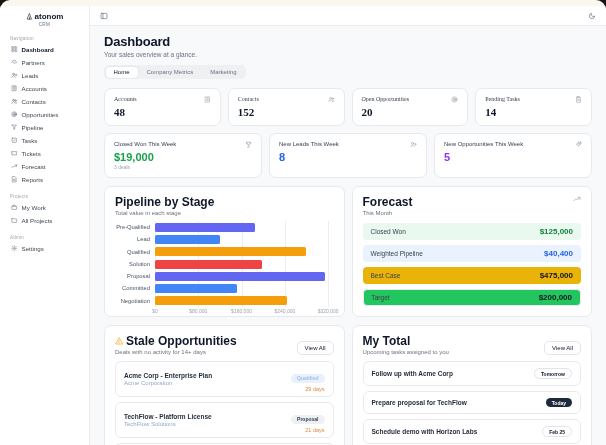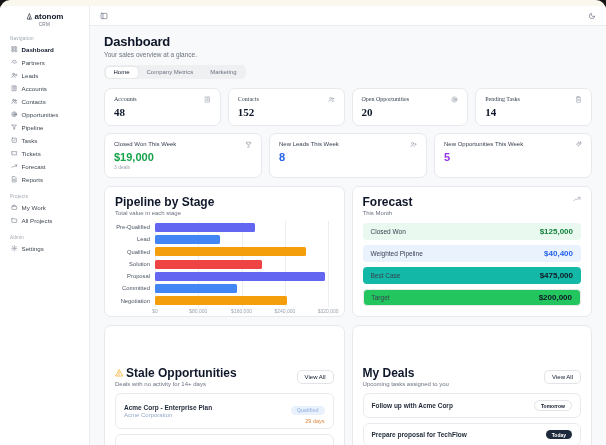--- a/index.html
+++ b/index.html
@@ -67,21 +67,21 @@
   .forecast-head svg { width:8px; height:8px; color:#9ca3af; }
   .forecast-rows { margin-top:7px; }
   .f-row { height:17px; border-radius:4px; margin-bottom:5px; display:flex; align-items:center;
     justify-content:space-between; padding:0 8px; }
   .f-row.bordered { border:1px solid #e7e9ec; }
   .f-label { font-size:6.5px; color:#374151; font-weight:500; }
   .f-value { font-size:8px; font-weight:700; color:#0f172a; }
 
   .bottom-grid { display:grid; grid-template-columns:1fr 1fr; gap:7px; margin-top:8px; }
   .list-card { padding:8px 10px; height:155px; overflow:hidden; }
-  .list-head { display:flex; justify-content:space-between; align-items:center;margin-top:32px; }
+  .list-head { display:flex; justify-content:space-between; align-items:flex-end; }
   .title-row { display:flex; align-items:center; gap:3px; }
   .title-row svg.warn { width:8px; height:8px; color:#f59e0b; }
   .view-all { font-size:6px; font-weight:500; color:#0f172a; background:#fff; border:1px solid #e2e4e8;
     border-radius:5px; padding:3px 7px; cursor:pointer; }
   .list-items { margin-top:6px; }
   .l-item { border:1px solid #e9eaee; border-radius:6px; padding:4px 8px; margin-bottom:5px;
     display:flex; justify-content:space-between; align-items:center; background:#fff; cursor:pointer; }
   .l-name { font-size:6.5px; font-weight:600; color:#1f2937; }
   .l-company { font-size:6px; color:#93a8c8; margin-top:1.5px; }
   .l-right { text-align:right; }
@@ -398,21 +398,21 @@
             </div>
             <div class="forecast-rows">
               <div class="f-row" style="background-color: rgb(233, 249, 240);">
                 <span class="f-label">Closed Won</span>
                 <span class="f-value" style="color: rgb(21, 128, 61);">$125,000</span>
               </div>
               <div class="f-row" style="background-color: rgb(234, 242, 254);">
                 <span class="f-label">Weighted Pipeline</span>
                 <span class="f-value" style="color: rgb(37, 99, 235);">$40,400</span>
               </div>
-              <div class="f-row" style="background-color: #14b8a6; gap: 20px;">
+              <div class="f-row" style="background-color: #eab308; gap: 20px;">
                 <span class="f-label">Best Case</span>
                 <span class="f-value" style="color: rgb(17, 24, 39);">$475,000</span>
               </div>
               <div class="f-row bordered" style="background-color: #22c55e;">
                 <span class="f-label">Target</span>
                 <span class="f-value" style="color: rgb(17, 24, 39);">$200,000</span>
               </div>
             </div>
           </div>
         </div>
@@ -459,21 +459,21 @@
                 
                 
               </div>
 
             </div>
           </div>
 
           <div class="card list-card">
             <div class="list-head">
               <div>
-                <div class="card-title">My Deals</div>
+                <div class="card-title">My Total</div>
                 <div class="card-sub">Upcoming tasks assigned to you</div>
               </div>
               <button class="view-all">View All</button>
             </div>
             <div class="list-items">
               <div class="l-item t-item">
                 <span class="l-name">Follow up with Acme Corp</span>
                 <span class="badge outline">Tomorrow</span>
               </div>
               <div class="l-item t-item">

